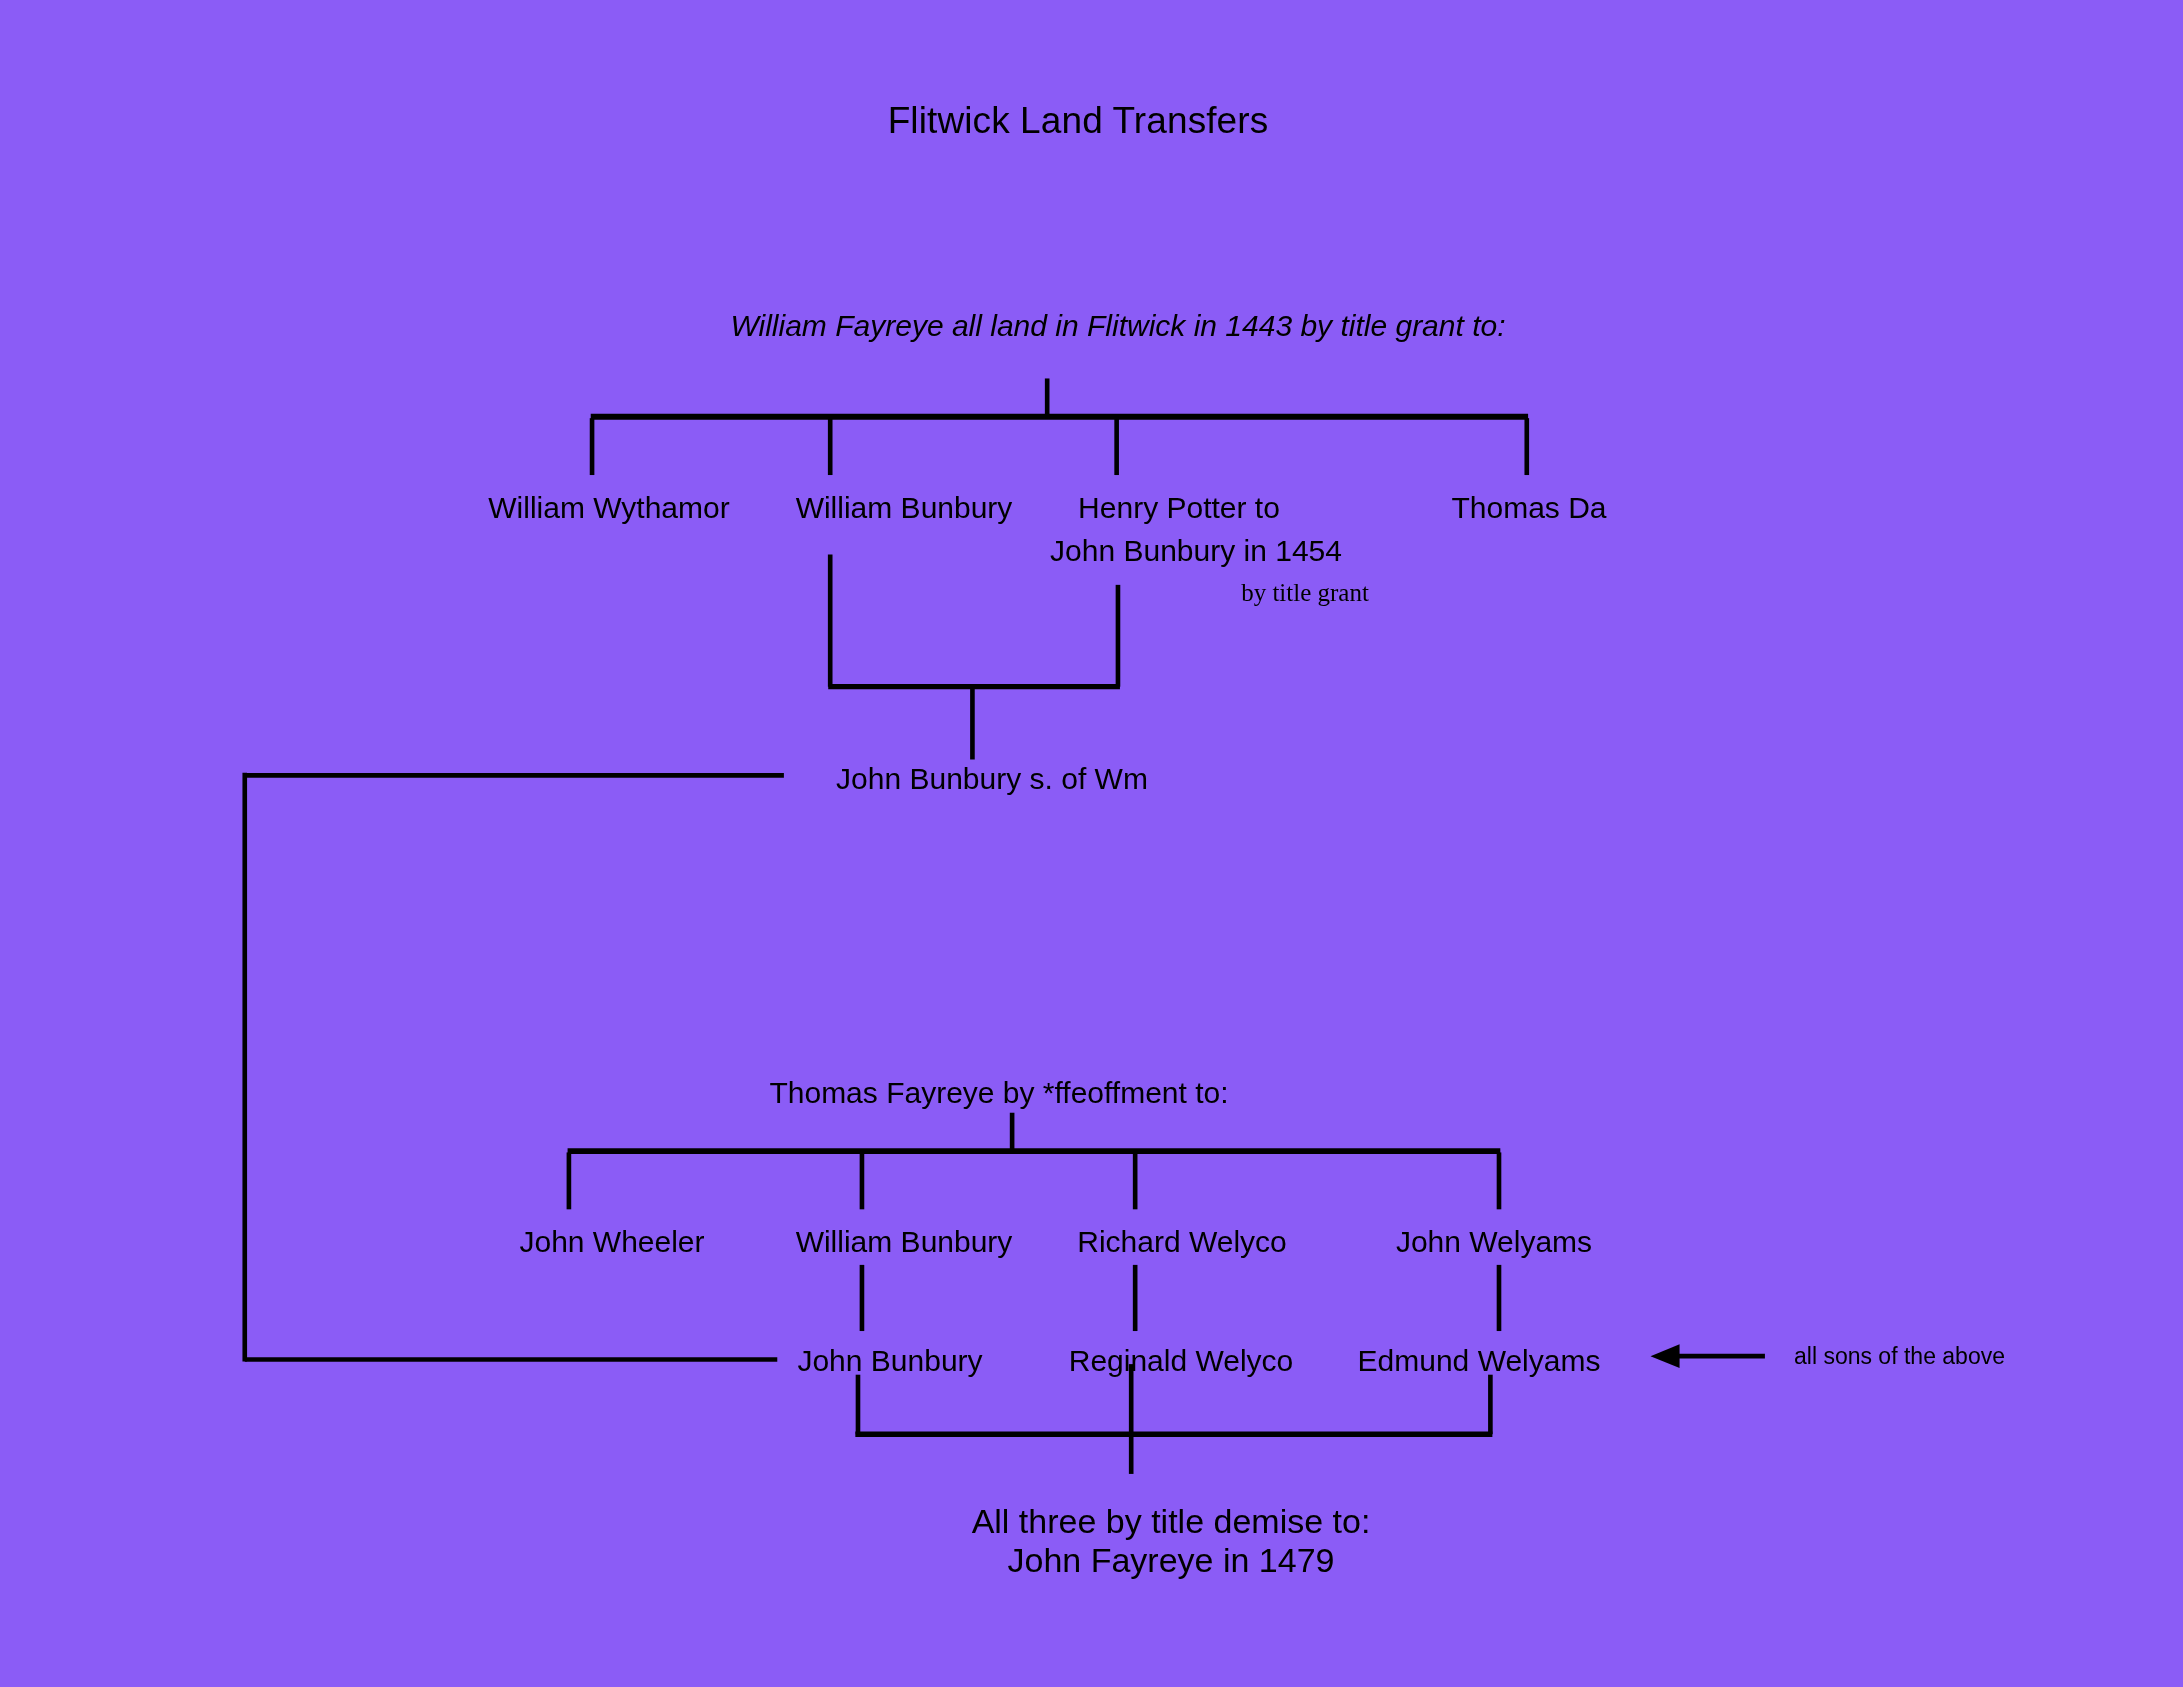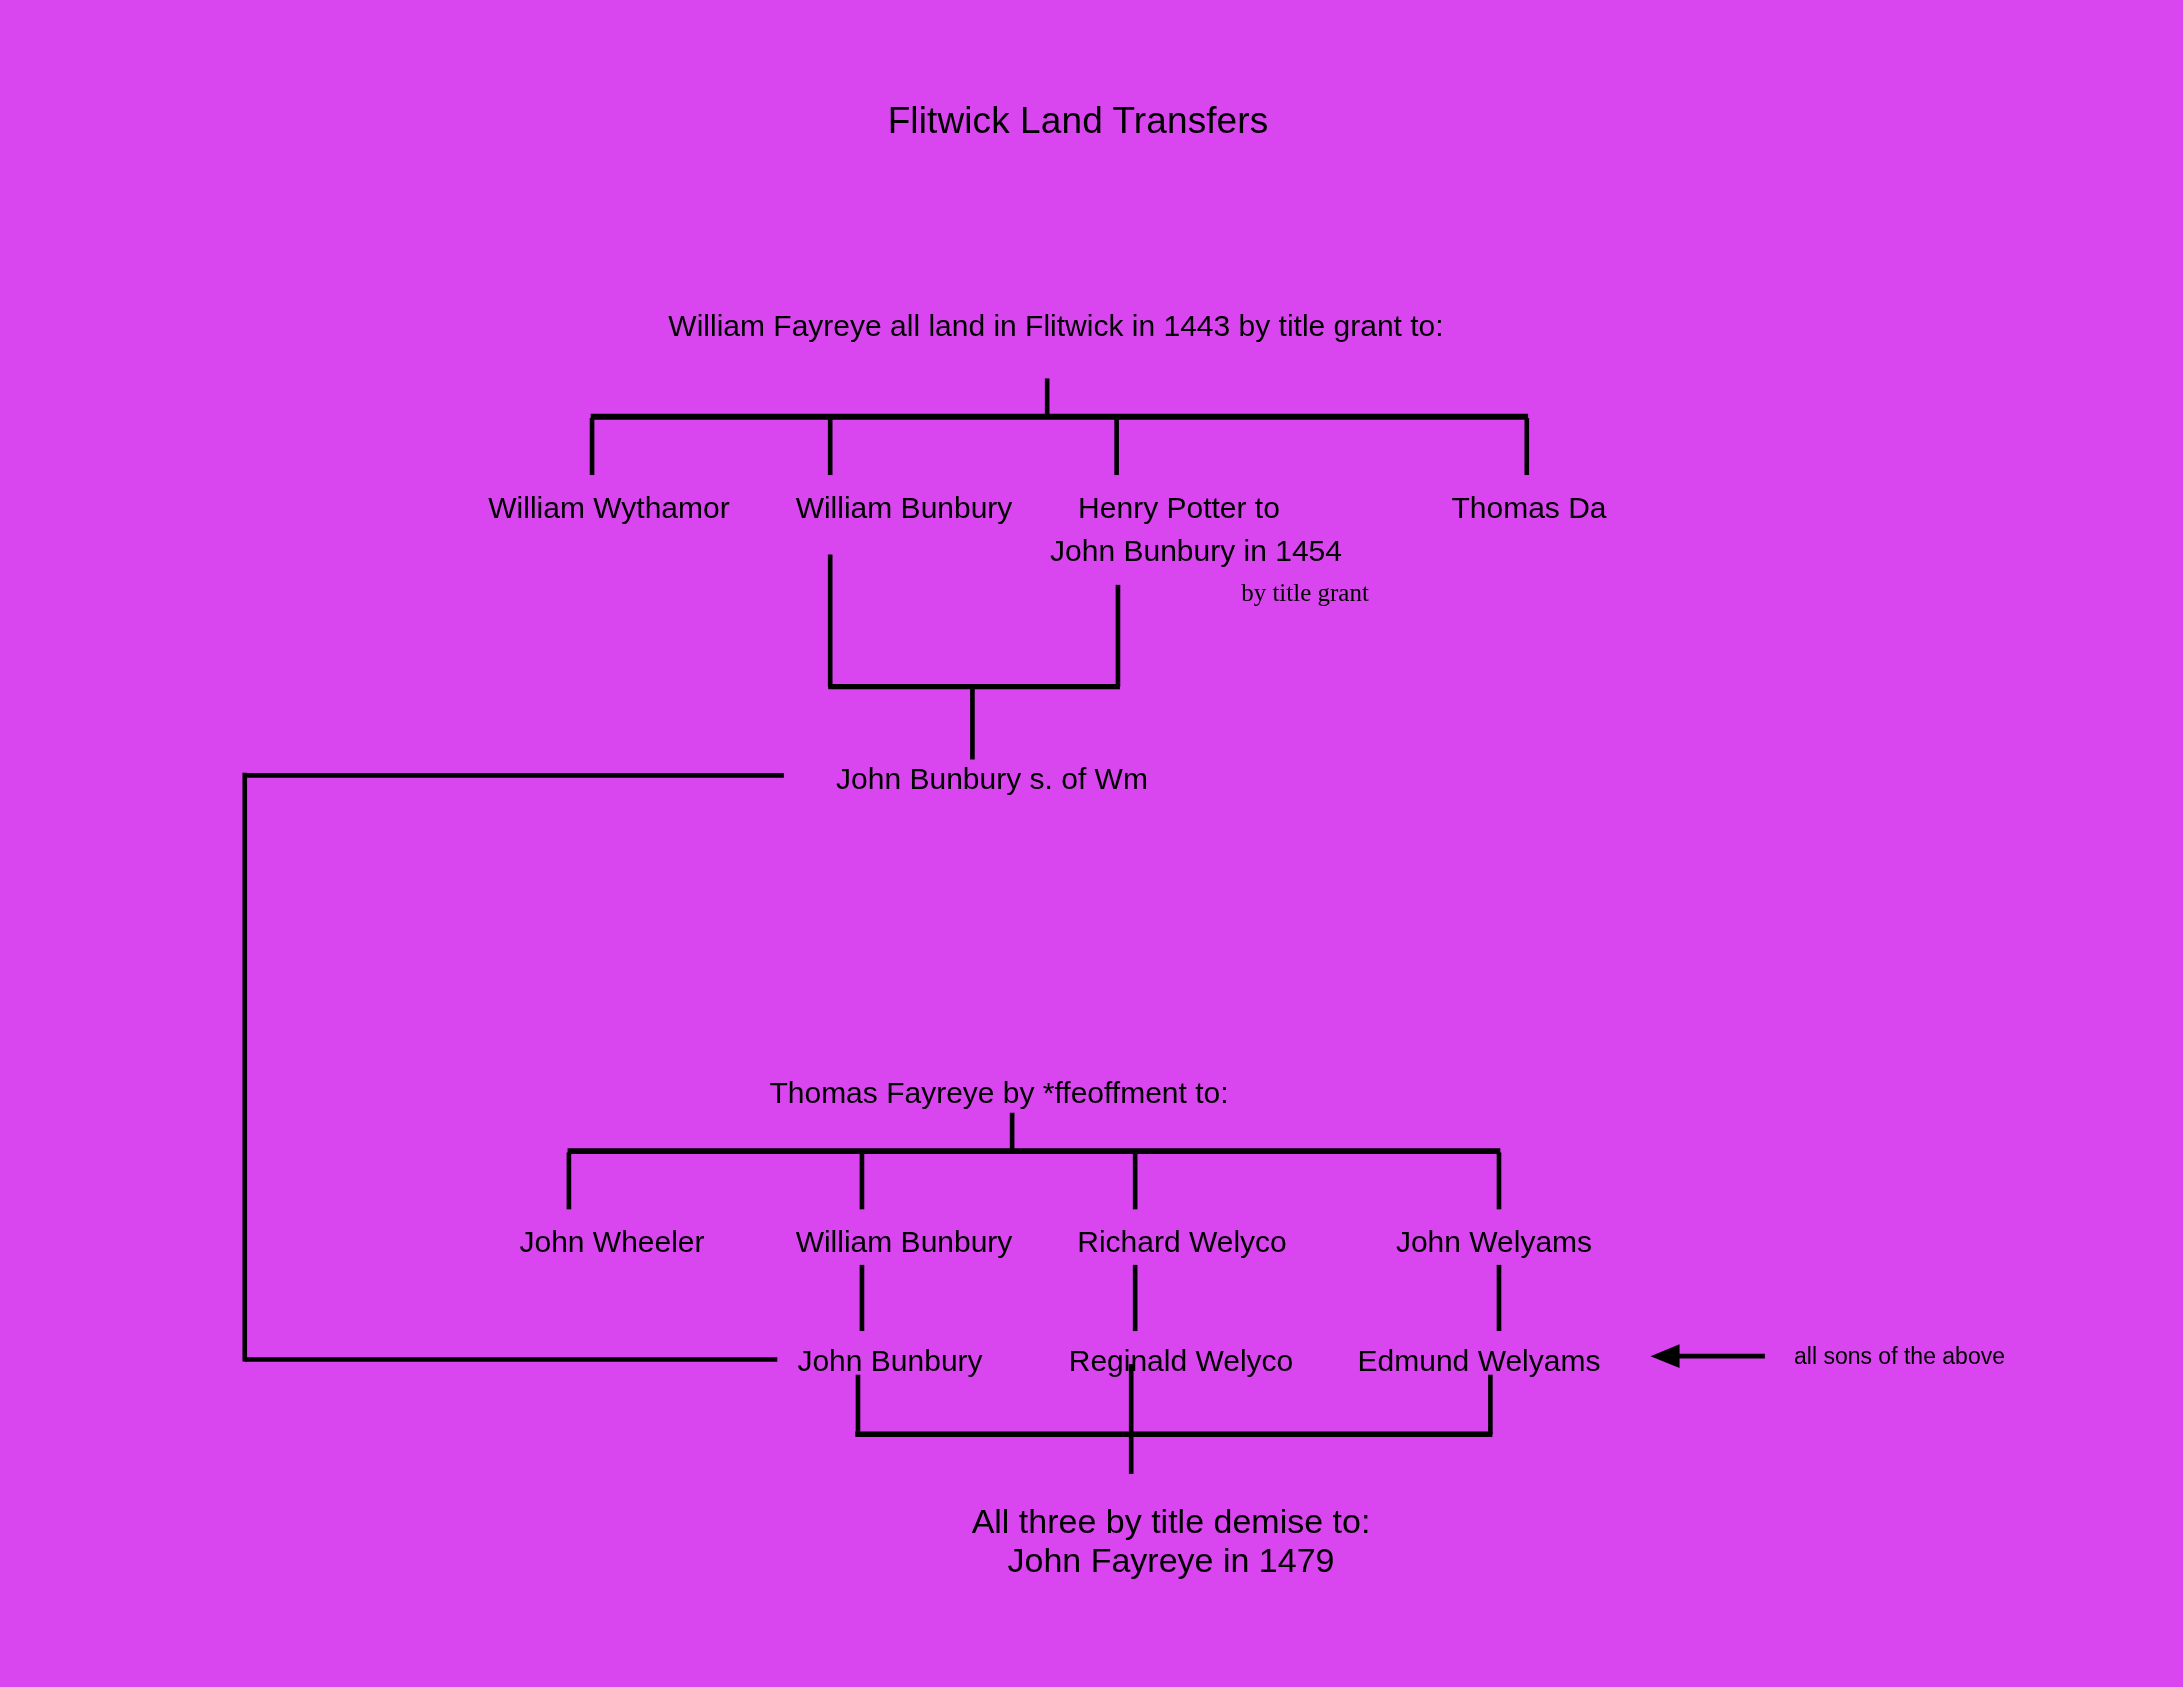--- a/index.html
+++ b/index.html
@@ -8,21 +8,21 @@
     background: #ffffff;
   }
   body {
     font-family: "Liberation Sans", sans-serif;
     color: #000000;
   }
   #diagram-root {
     position: relative;
     width: 2183px;
     height: 1687px;
-    background: #d946ef;
+    background: #8b5cf6;
     overflow: hidden;
   }
   svg#connectors {
     position: absolute;
     left: 0;
     top: 0;
     width: 2183px;
     height: 1687px;
     pointer-events: none;
   }
@@ -99,21 +99,21 @@
       <line x1="1293" y1="2168" x2="2256" y2="2168" stroke-width="8"></line>
       <line x1="1710" y1="2062" x2="1710" y2="2228" stroke-width="7"></line>
 
       <line x1="2668" y1="2050" x2="2515" y2="2050" stroke-width="7"></line>
       <polygon points="2495,2050 2539,2032 2539,2068" fill="#000000" stroke="none"></polygon>
     </g>
   </svg>
 
   <div class="lbl title center" style="left:1078px; top:99px;">Flitwick Land Transfers</div>
 
-  <div class="lbl head center" style="left:1056px; top:308px;">William Fayreye all land in Flitwick in 1443 by title grant to:</div>
+  <div class="lbl head center" style="left:1118px; top:308px;font-style:italic;">William Fayreye all land in Flitwick in 1443 by title grant to:</div>
 
   <div class="lbl name center" style="left:609px; top:490px;">William Wythamor</div>
   <div class="lbl name center" style="left:904px; top:490px;">William Bunbury</div>
   <div class="lbl name center" style="left:1179px; top:490px;">Henry Potter to</div>
   <div class="lbl name center" style="left:1529px; top:490px;">Thomas Da</div>
 
   <div class="lbl name center" style="left:1172px; top:533px;margin-left:24px;">John Bunbury in 1454</div>
   <div class="lbl note-serif center" style="left:1305px; top:578px;">by title grant</div>
 
   <div class="lbl name center" style="left:992px; top:761px;">John Bunbury s. of Wm</div>

